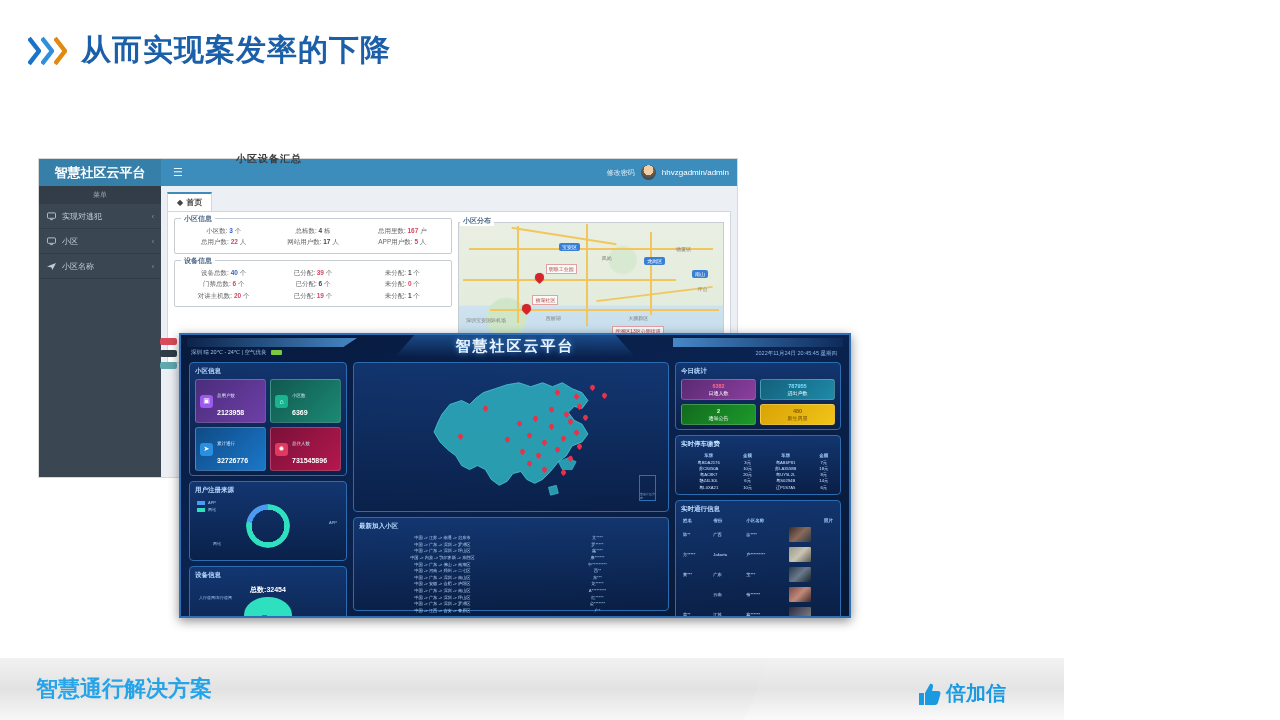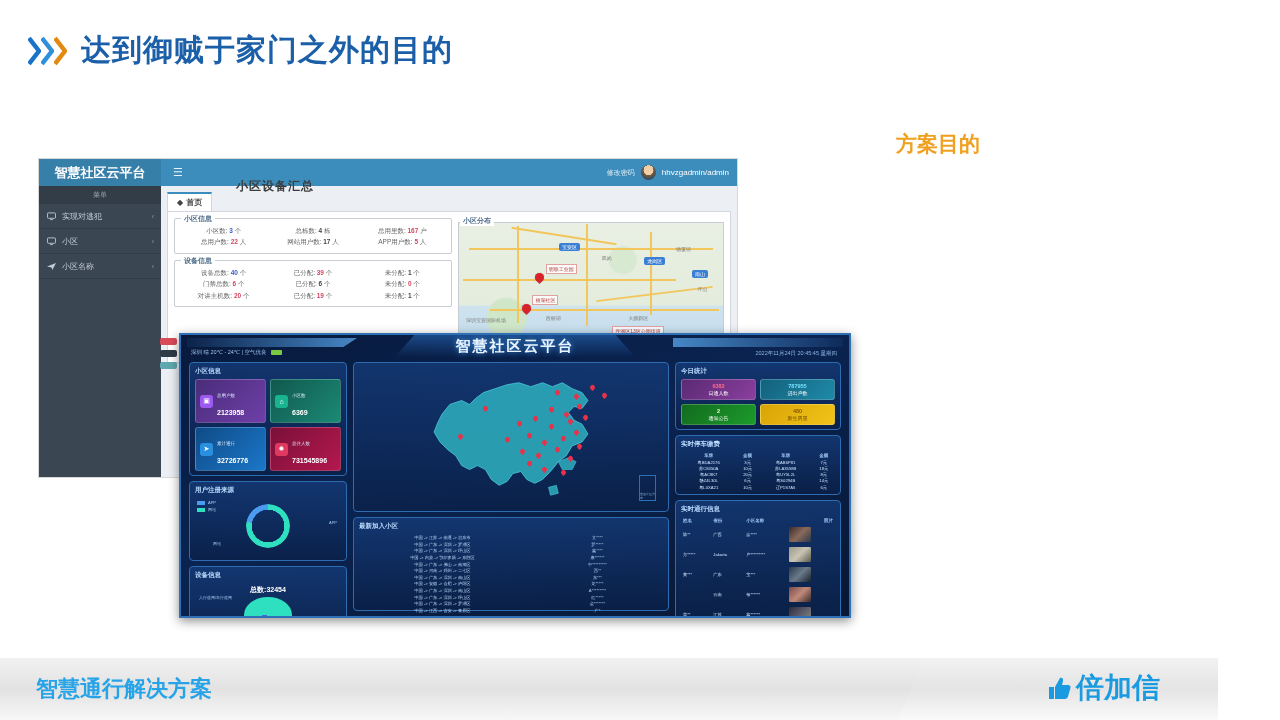--- a/index.html
+++ b/index.html
@@ -110,22 +110,22 @@
   .mk-lbl {
     position: absolute; background: rgba(255,255,255,.82); border: 1px solid #e2a1a1;
     color: #b13a3a; font-size: 5px; padding: 1px 2px; white-space: nowrap;
   }
   .dist-lbl {
     position: absolute; background: #3b7fd4; color: #fff; font-size: 5px;
     padding: 1px 3px; border-radius: 2px; white-space: nowrap;
   }
   .geo-txt { position: absolute; font-size: 5px; color: #7e7e7e; white-space: nowrap; }
   .bs-subtitle {
-    position: absolute; left: 236px; top: 152px; font-size: 12px;
-    font-weight: bold; color: #3b3b3b; letter-spacing: 1px; margin-top: 26px;
+    position: absolute; left: 236px; top: 152px; font-size: 10px;
+    font-weight: bold; color: #3b3b3b; letter-spacing: 1px;
   }
   .chips { position: absolute; left: 160px; top: 338px; }
   .chip { width: 17px; height: 7px; border-radius: 2px; margin-bottom: 5px; }
 
   
   .dash {
     position: absolute; left: 179px; top: 333px; width: 672px; height: 285px;
     background: linear-gradient(160deg, #081a3d 0%, #0a2350 45%, #071834 100%);
     border: 2px solid #2f6fb5; box-shadow: 0 3px 10px rgba(0,0,0,.45);
     overflow: hidden; color: #cfe3ff;
@@ -252,61 +252,60 @@
   .thumb {
     width: 22px; height: 15px; display: block; border-radius: 1px;
   }
   .th1 { background: linear-gradient(135deg,#3b2a2a,#8a6a5a,#2b3a4a); }
   .th2 { background: linear-gradient(135deg,#9a9a8a,#c9c4b4,#5a5a4a); }
   .th3 { background: linear-gradient(135deg,#2a3a4a,#6a7a8a,#1a222c); }
   .th4 { background: linear-gradient(135deg,#7a4a4a,#c08a7a,#3a2a2a); }
   .th5 { background: linear-gradient(135deg,#2a2a3a,#5a5a6a,#8a8a7a); }
 
   
-  .footer { position: absolute; left: 0; bottom: 0; width: 1218px; height: 62px; }
+  .footer { position: absolute; left: 0; bottom: 0; width: 1064px; height: 62px; }
   .f-left {
     position: absolute; left: 0; bottom: 0; width: 1000px; height: 62px;
     background: linear-gradient(180deg,#f2f2f2 0%, #e2e2e2 50%, #f7f7f7 100%);
     clip-path: polygon(0 0, 96% 0, 100% 100%, 0 100%);
   }
   .f-right {
     position: absolute; right: 0; bottom: 0; width: 320px; height: 62px;
     background: linear-gradient(180deg,#f2f2f2 0%, #e4e4e4 50%, #fafafa 100%);
     clip-path: polygon(8% 0, 100% 0, 100% 100%, 0 100%);
   }
   .f-left-txt {
     position: absolute; left: 36px; bottom: 16px;
     font-size: 22px; font-weight: bold; color: #27a3e8;
   }
   .f-logo {
     position: absolute; right: 58px; bottom: 13px;
     display: flex; align-items: center; gap: 4px;
   }
-  .f-logo-txt { font-size: 28px; font-weight: bold; color: #1a9ae0; }
+  .f-logo-txt { font-size: 20px; font-weight: bold; color: #1a9ae0; }
 </style>
 </head>
 <body>
 
 <div class="slide-title-row">
   <span class="chev-group">
     <svg class="chev" viewBox="0 0 13 30">
       <path d="M1 2 L11 15 L1 28" stroke="#1a73c8" stroke-width="4.5" fill="none"></path>
     </svg>
     <svg class="chev" viewBox="0 0 13 30">
       <path d="M1 2 L11 15 L1 28" stroke="#2f8fdc" stroke-width="4.5" fill="none"></path>
     </svg>
     <svg class="chev" viewBox="0 0 13 30">
       <path d="M1 2 L11 15 L1 28" stroke="#e08a12" stroke-width="4.5" fill="none"></path>
     </svg>
   </span>
-  <div class="slide-title">达到御贼于家门之外的目的</div>
+  <div class="slide-title">从而实现案发率的下降</div>
 </div>
 
 <div class="right-col">
-  <div class="right-head">方案目的</div>
 </div>
 
 <div class="bg-shot">
 
   <div class="bs-topbar">
     <div class="bs-brand">智慧社区云平台</div>
     <div class="bs-topright">
       <span class="bs-hamb">☰</span>
       <div class="bs-userwrap">
         <span class="bs-pwd">修改密码</span>

